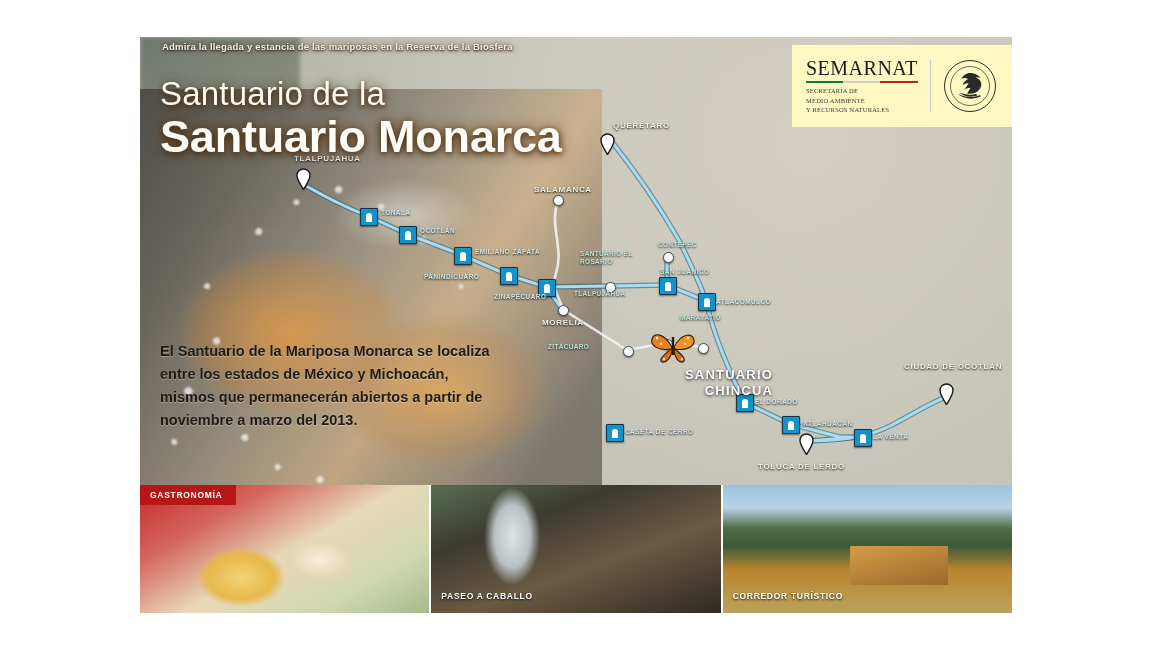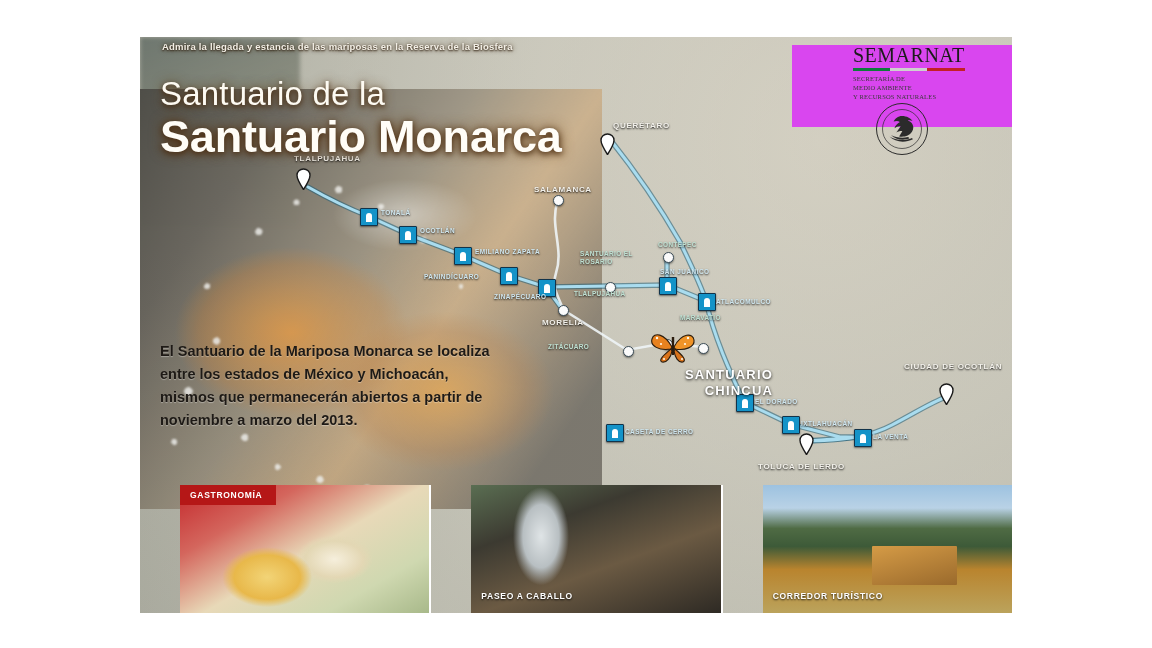--- a/index.html
+++ b/index.html
@@ -77,21 +77,21 @@
   .title2{
     position:absolute;left:20px;top:74px;
     font-size:45px;font-weight:bold;color:#fffdf7;letter-spacing:-.2px;
     text-shadow:0 2px 6px rgba(70,40,12,.98),0 0 14px rgba(95,58,18,.9);
     white-space:nowrap;
   }
 
   
   .logo-box{
     position:absolute;left:652px;top:8px;width:220px;height:82px;
-    background:#d946ef;display:flex;align-items:center;flex-direction:column;
+    background:#fef9c3;display:flex;align-items:center;
   }
   .logo-left{padding-left:14px;}
   .logo-word{
     font-family:"Liberation Serif",serif;font-size:20px;letter-spacing:.5px;color:#1b1b1b;
     line-height:1;
   }
   .logo-rule{height:2.5px;width:112px;margin:3px 0 3px 0;
     background:linear-gradient(to right,#0f7a3d 0 33%,#cfcfcf 33% 66%,#c32026 66% 100%);}
   .logo-sub{font-family:"Liberation Serif",serif;font-size:6.5px;color:#3a3a3a;line-height:1.45;letter-spacing:.2px;}
   .logo-div{width:1px;height:52px;background:#c9c9c9;margin:0 12px;}
@@ -141,21 +141,21 @@
 
   
   .desc{
     position:absolute;left:20px;top:303px;width:330px;
     font-size:14.5px;font-weight:bold;color:#1e1a16;line-height:1.58;
     text-shadow:0 1px 1px rgba(255,255,255,.35);
   }
 
   
   .strip{position:absolute;left:0;bottom:0;width:872px;height:128px;display:flex;}
-  .cell{position:relative;flex:1 1 0;overflow:hidden;border-right:2px solid #fff;margin-left:40px;}
+  .cell{position:relative;flex:1 1 0;overflow:hidden;border-right:2px solid #fff;}
   .cell:last-child{border-right:0;}
   .cell .cap{
     position:absolute;font-size:8.5px;font-weight:bold;color:#fff;letter-spacing:.7px;
     text-shadow:0 1px 2px rgba(0,0,0,.85);white-space:nowrap;
   }
   .cap.tl{left:10px;top:9px;}
   .cap.bl{left:10px;bottom:12px;}
   .cap.redbox{
     left:0;top:0;background:#b51717;padding:5px 14px 5px 10px;text-shadow:none;
   }

